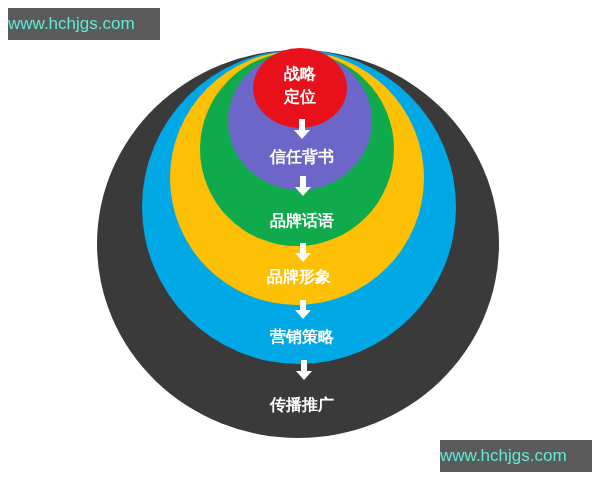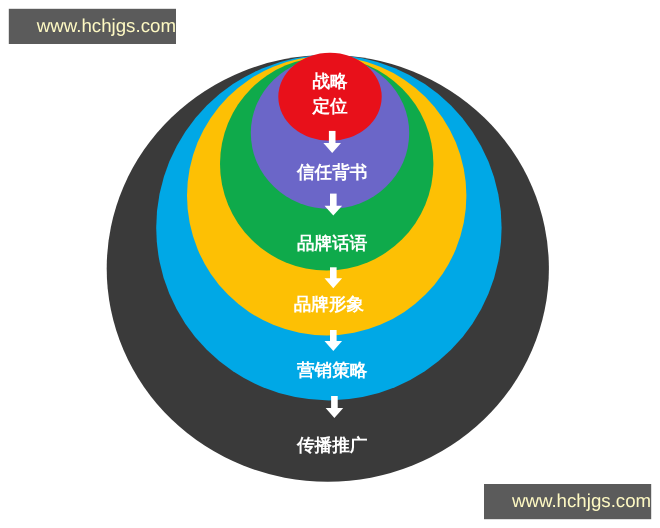--- a/index.html
+++ b/index.html
@@ -1,23 +1,23 @@
 <!DOCTYPE html>
 <html><head>
   <meta charset="utf-8">
   <style>
     html, body { margin: 0; padding: 0; }
     body {
       width: 600px; height: 480px; background: #ffffff; position: relative; overflow: hidden;
       font-family: "DejaVu Sans", "Liberation Sans", sans-serif;
     }
     .watermark {
-      position: absolute; background: #5b5b5b; color: #fef9c3;
+      position: absolute; background: #5b5b5b; color: #5eead4;
       font-family: "Liberation Sans", "DejaVu Sans", sans-serif;
-      font-size: 17px; line-height: 32px; text-align: right;
+      font-size: 17px; line-height: 32px; text-align: left;
     }
     #wm-top { left: 8px; top: 8px; width: 152px; height: 32px; }
     #wm-bottom { left: 440px; top: 440px; width: 152px; height: 32px; }
     svg#diagram { position: absolute; left: 0; top: 0; }
     .label {
       fill: #ffffff; font-family: "DejaVu Sans", "Liberation Sans", sans-serif;
       font-weight: bold; font-size: 16px; text-anchor: middle;
     }
     .arrow { fill: #ffffff; }
   </style>

